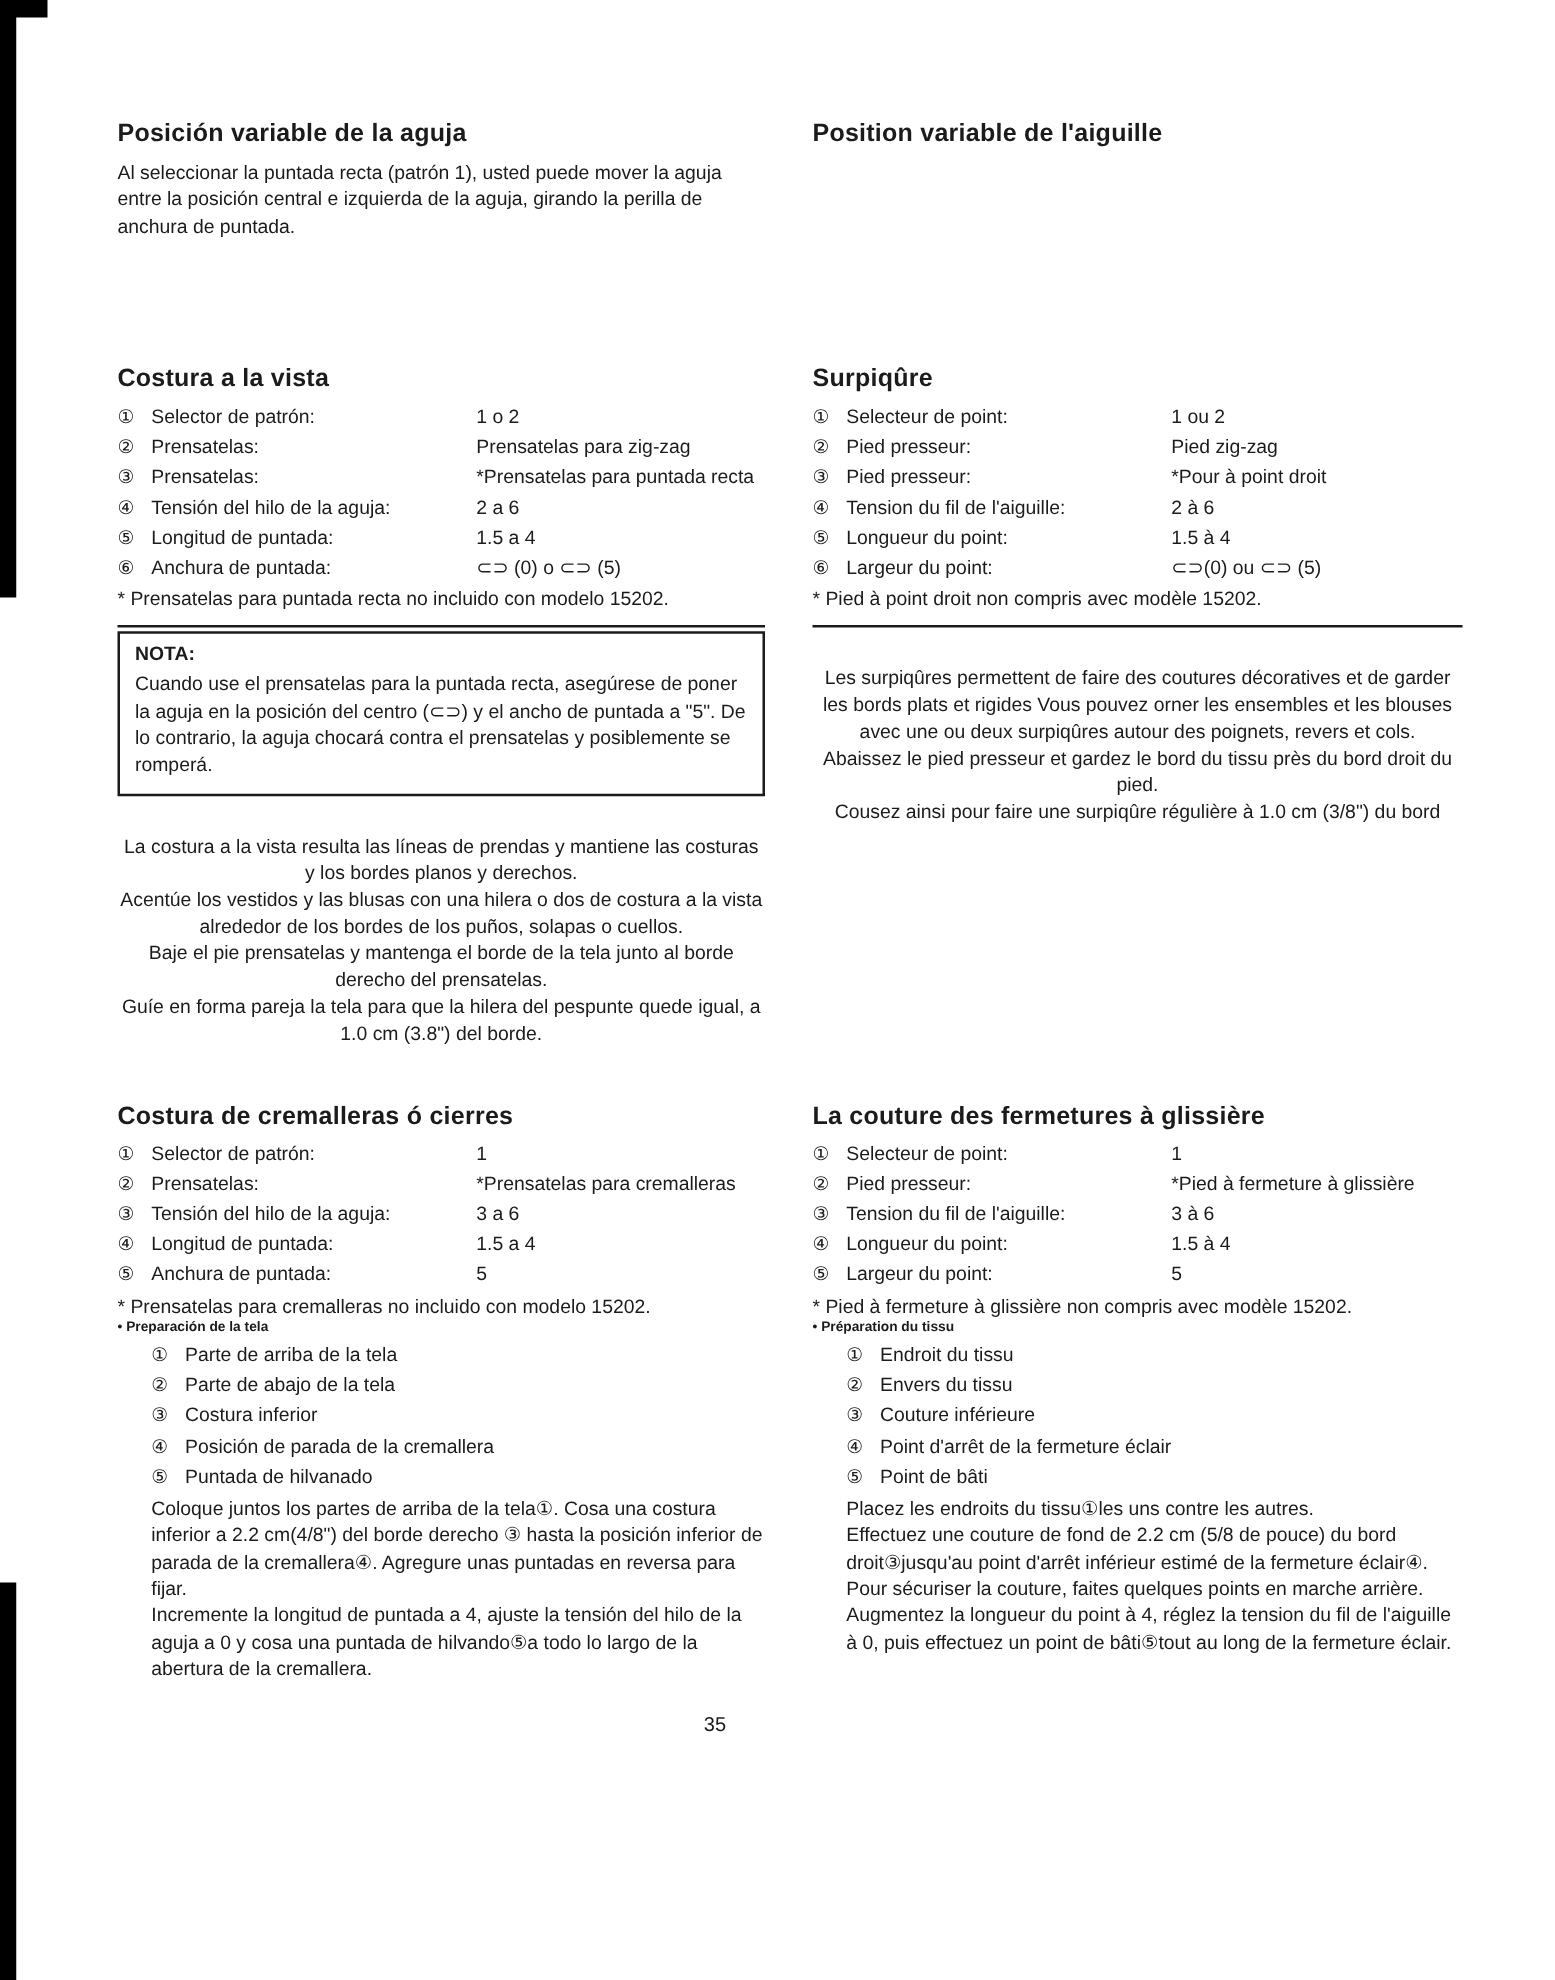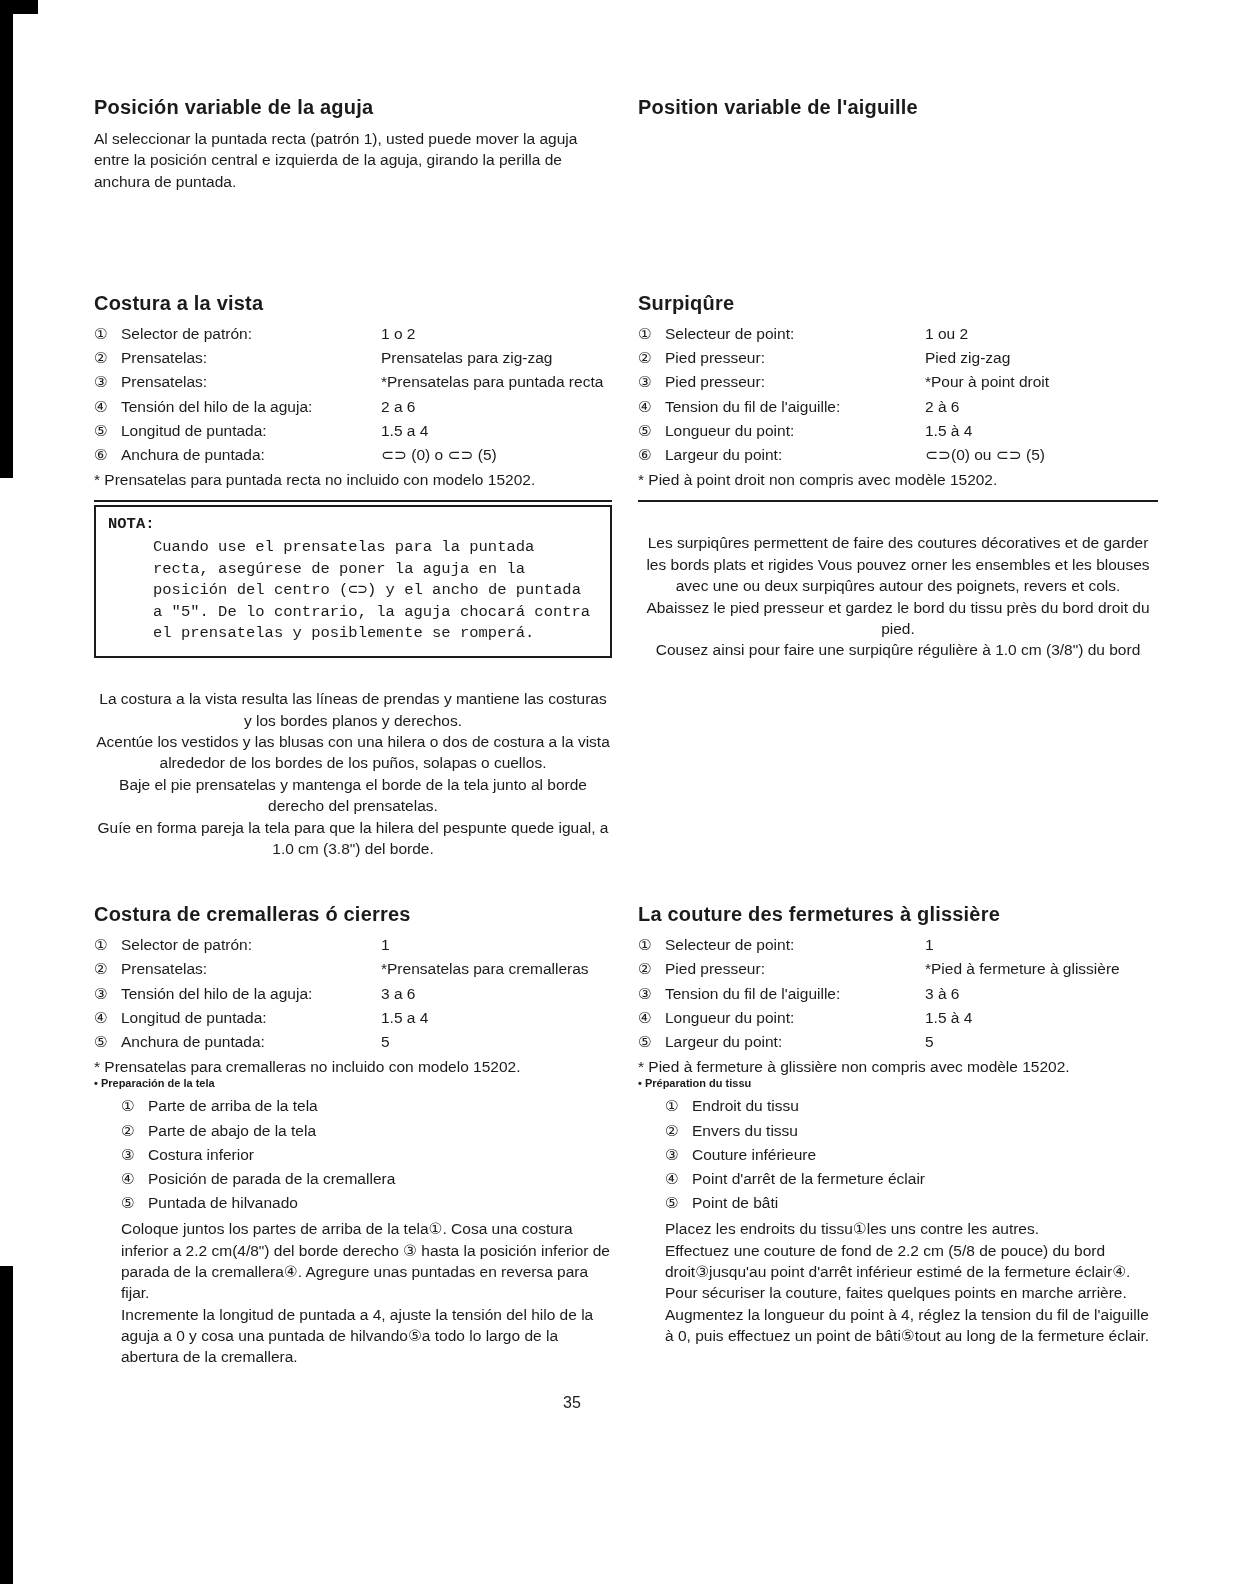--- a/index.html
+++ b/index.html
@@ -10,21 +10,21 @@
     color:#1b1b1b;
   }
   .scan-edge { position:absolute; background:#000; }
   .edge-top-left-corner { left:0; top:0; width:38px; height:14px; }
   .edge-left-top { left:0; top:0; width:13px; height:478px; }
   .edge-left-bottom { left:0; top:1266px; width:13px; height:318px; }
 
   .grid {
     display:grid;
     grid-template-columns:518px 520px;
-    column-gap:26px;
+    column-gap:38px;
     padding:96px 0 0 94px;
   }
   .sec-title {
     font-size:20px; font-weight:bold; letter-spacing:0.2px;
     margin-bottom:9px;
   }
   .body-text {
     font-size:15.5px; line-height:1.38; white-space:pre-line;
   }
   .mb-row1 { margin-bottom:100px; }
@@ -36,24 +36,23 @@
     display:grid; grid-template-columns:27px 260px 1fr;
     font-size:15.5px; line-height:1.3; margin-bottom:4px;
   }
   .spec-num { font-size:15px; }
   .footnote { font-size:15.5px; line-height:1.32; margin-top:5px; }
 
   .note-rule { border-top:2px solid #1b1b1b; margin-top:10px; }
   .note-box {
     border:2px solid #1b1b1b; margin-top:3px;
     padding:8px 12px 12px 12px;
-    font-family:Liberation Mono, monospace;
   }
   .note-title { font-weight:bold; font-size:15.5px; margin-bottom:4px; }
-  .note-body { font-size:15.5px; line-height:1.38; white-space:pre-line;margin-left:45px; }
+  .note-body { font-size:15.5px; line-height:1.38; white-space:pre-line; }
 
   .para { margin-top:30px;text-align:center; }
 
   .prep-heading { font-weight:bold; font-size:11px; margin-bottom:7px; }
   .prep-list { margin-left:27px; }
   .prep-item {
     display:grid; grid-template-columns:27px 1fr;
     font-size:15.5px; line-height:1.3; margin-bottom:4px;
   }
   .prep-para { margin-left:27px; margin-top:5px; }

